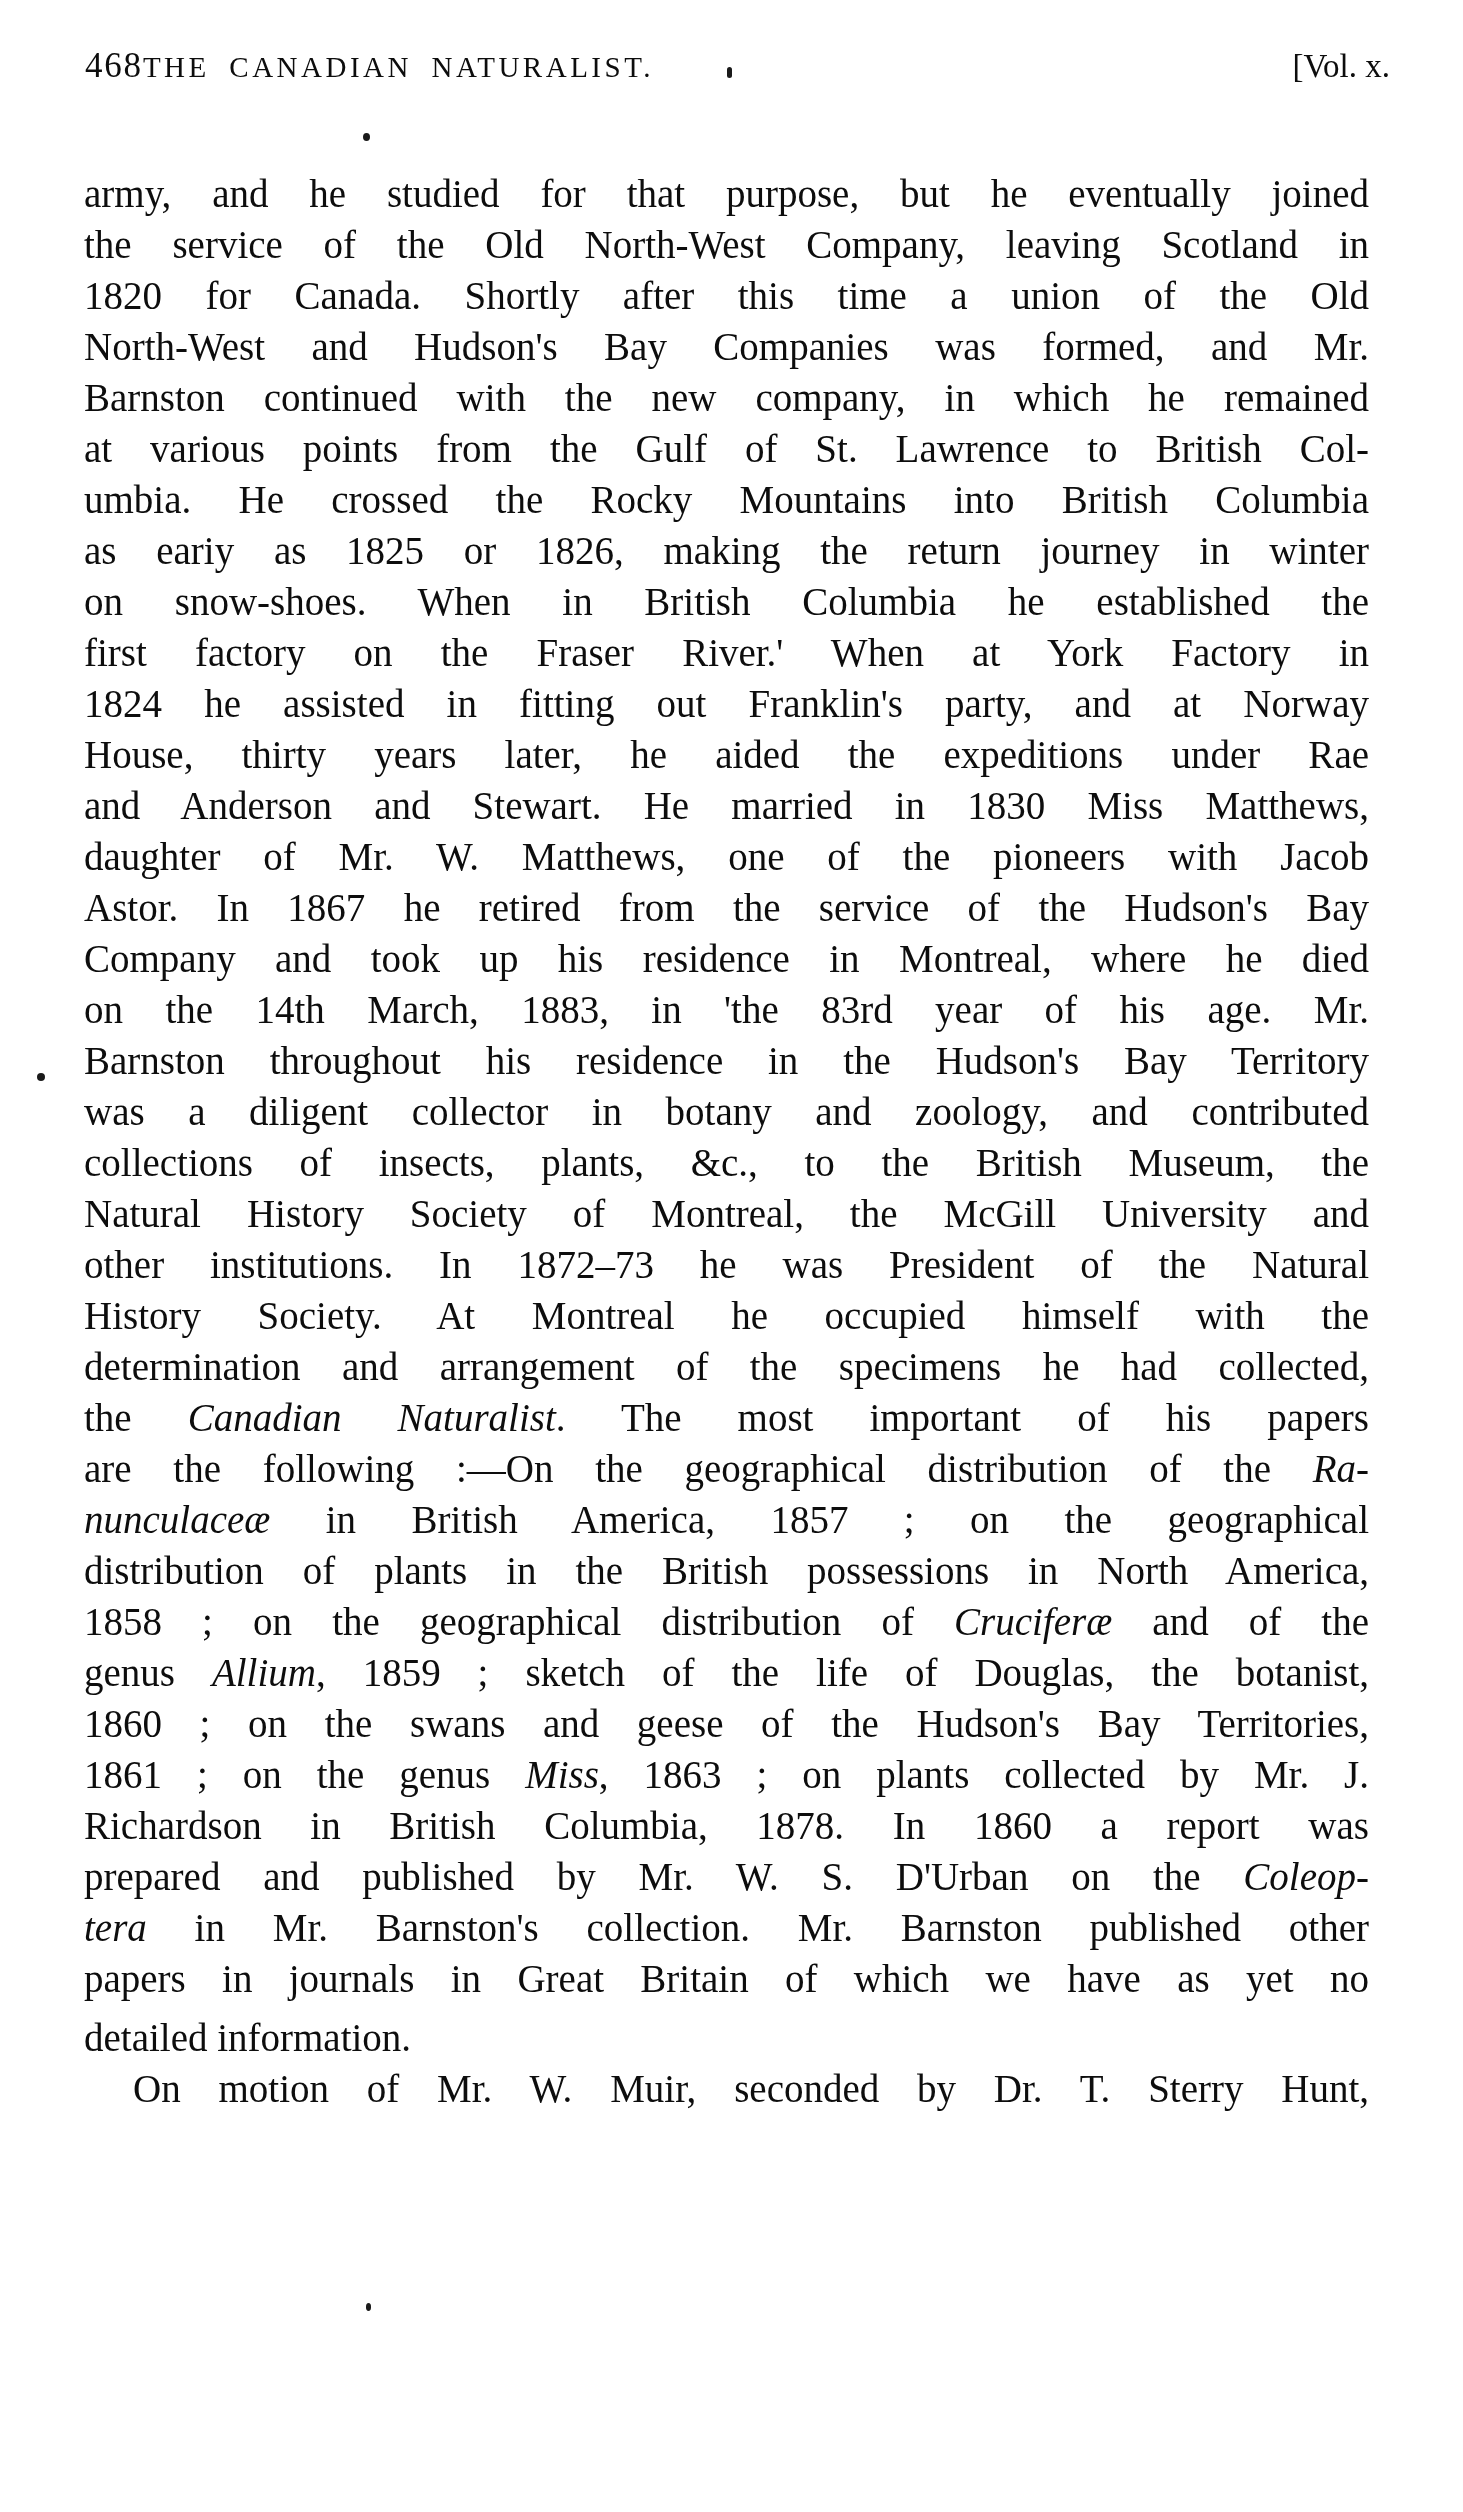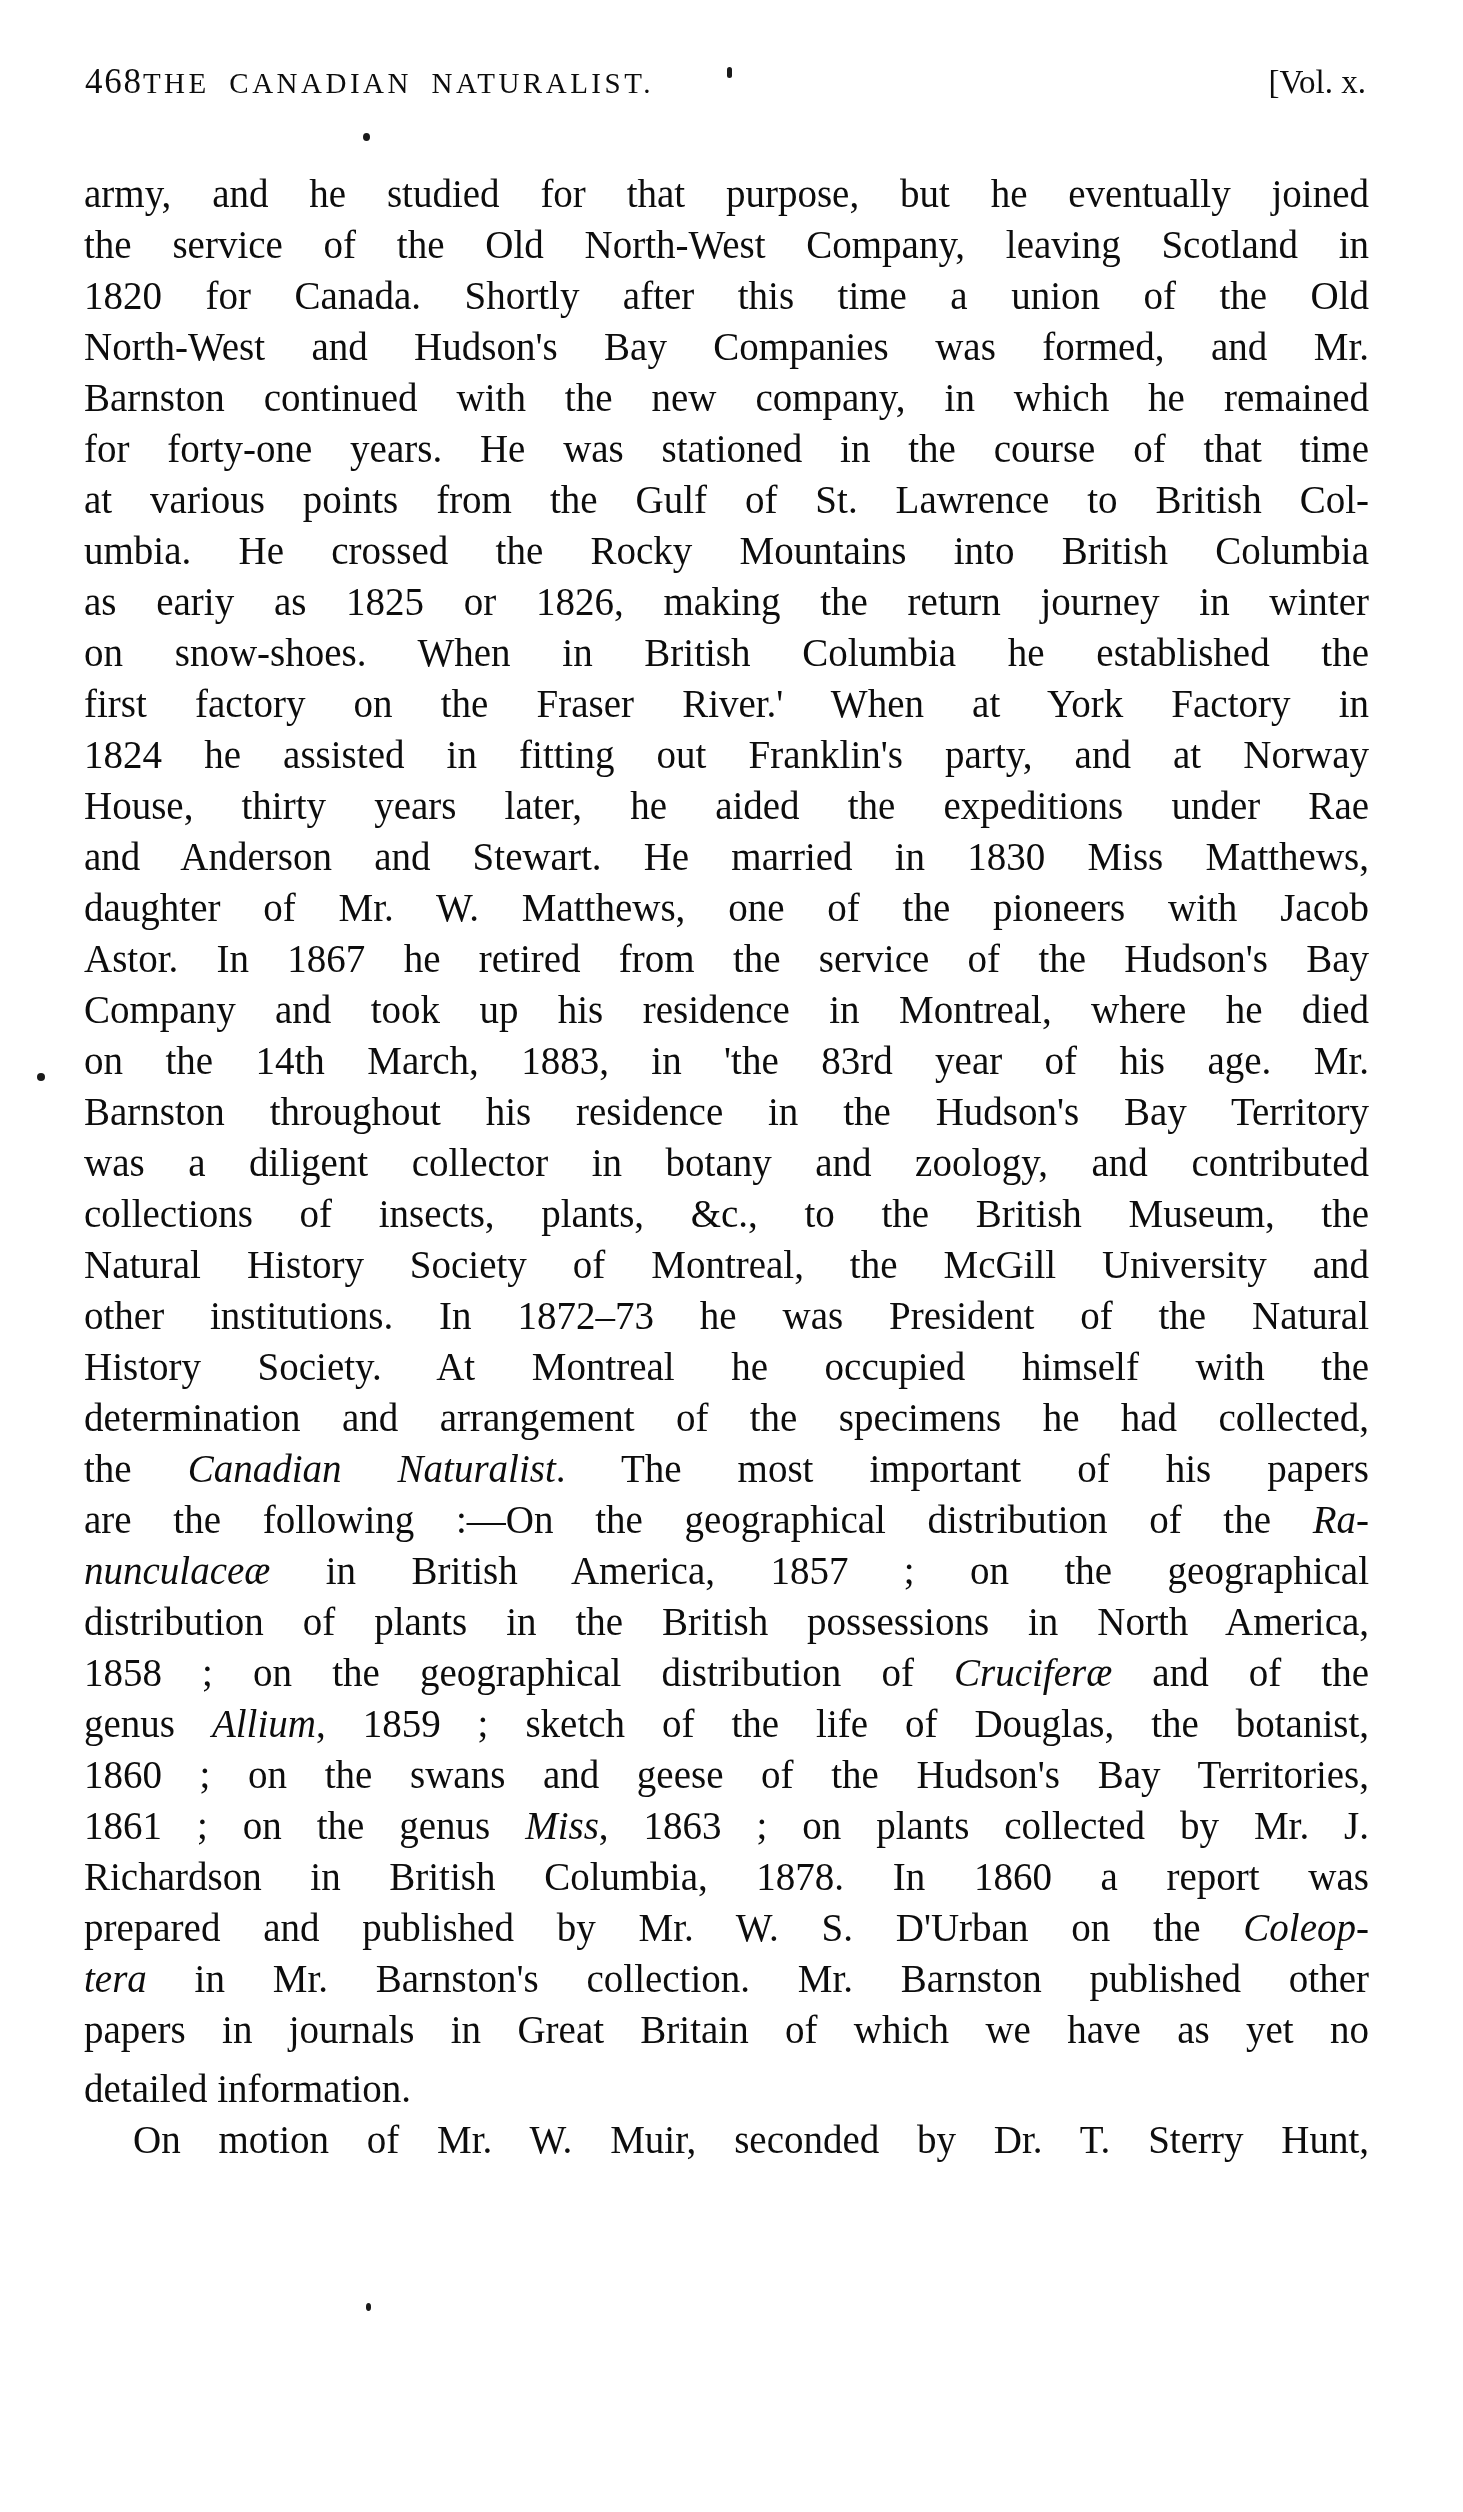--- a/index.html
+++ b/index.html
@@ -13,24 +13,23 @@
     height: 2512px;
     background: var(--paper, #ffffff);
     color: var(--ink, #0d0d0d);
     font-family: "Liberation Serif", "DejaVu Serif", serif;
     overflow: hidden;
   }
   .header {
     position: absolute;
     top: 46px;
     left: 85px;
-    right: 98px;
+    right: 74px;
     display: flex;
     align-items: baseline;
-    margin-top: 16px;
   }
   .page-number {
     font-size: 35px;
     letter-spacing: 1.8px;
     flex: 0 0 auto;
   }
   .running-title {
     flex: 1 1 auto;
     text-align: left;
     font-size: 29px;
@@ -88,21 +87,20 @@
     <span class="running-title">THE CANADIAN NATURALIST.</span>
     <span class="volume-label">[Vol. x.</span>
   </div>
 
   <div class="body-text">
       <div class="line"><span>army, and he studied for that purpose, but he eventually joined</span></div>
       <div class="line"><span>the service of the Old North-West Company, leaving Scotland in</span></div>
       <div class="line"><span>1820 for Canada.  Shortly after this time a union of the Old</span></div>
       <div class="line"><span>North-West and Hudson's Bay Companies was formed, and Mr.</span></div>
       <div class="line"><span>Barnston continued with the new company, in which he remained</span></div>
-      <div class="line"><span>for forty-one years.  He was stationed in the course of that time</span></div>
       <div class="line"><span>at various points from the Gulf of St. Lawrence to British Col-</span></div>
       <div class="line"><span>umbia.  He crossed the Rocky Mountains into British Columbia</span></div>
       <div class="line"><span>as eariy as 1825 or 1826, making the return journey in winter</span></div>
       <div class="line"><span>on snow-shoes.  When in British Columbia he established the</span></div>
       <div class="line"><span>first factory on the Fraser River.'  When at York Factory in</span></div>
       <div class="line"><span>1824 he assisted in fitting out Franklin's party, and at Norway</span></div>
       <div class="line"><span>House, thirty years later, he aided the expeditions under Rae</span></div>
       <div class="line"><span>and Anderson and Stewart.  He married in 1830 Miss Matthews,</span></div>
       <div class="line"><span>daughter of Mr. W. Matthews, one of the pioneers with Jacob</span></div>
       <div class="line"><span>Astor.  In 1867 he retired from the service of the Hudson's Bay</span></div>

